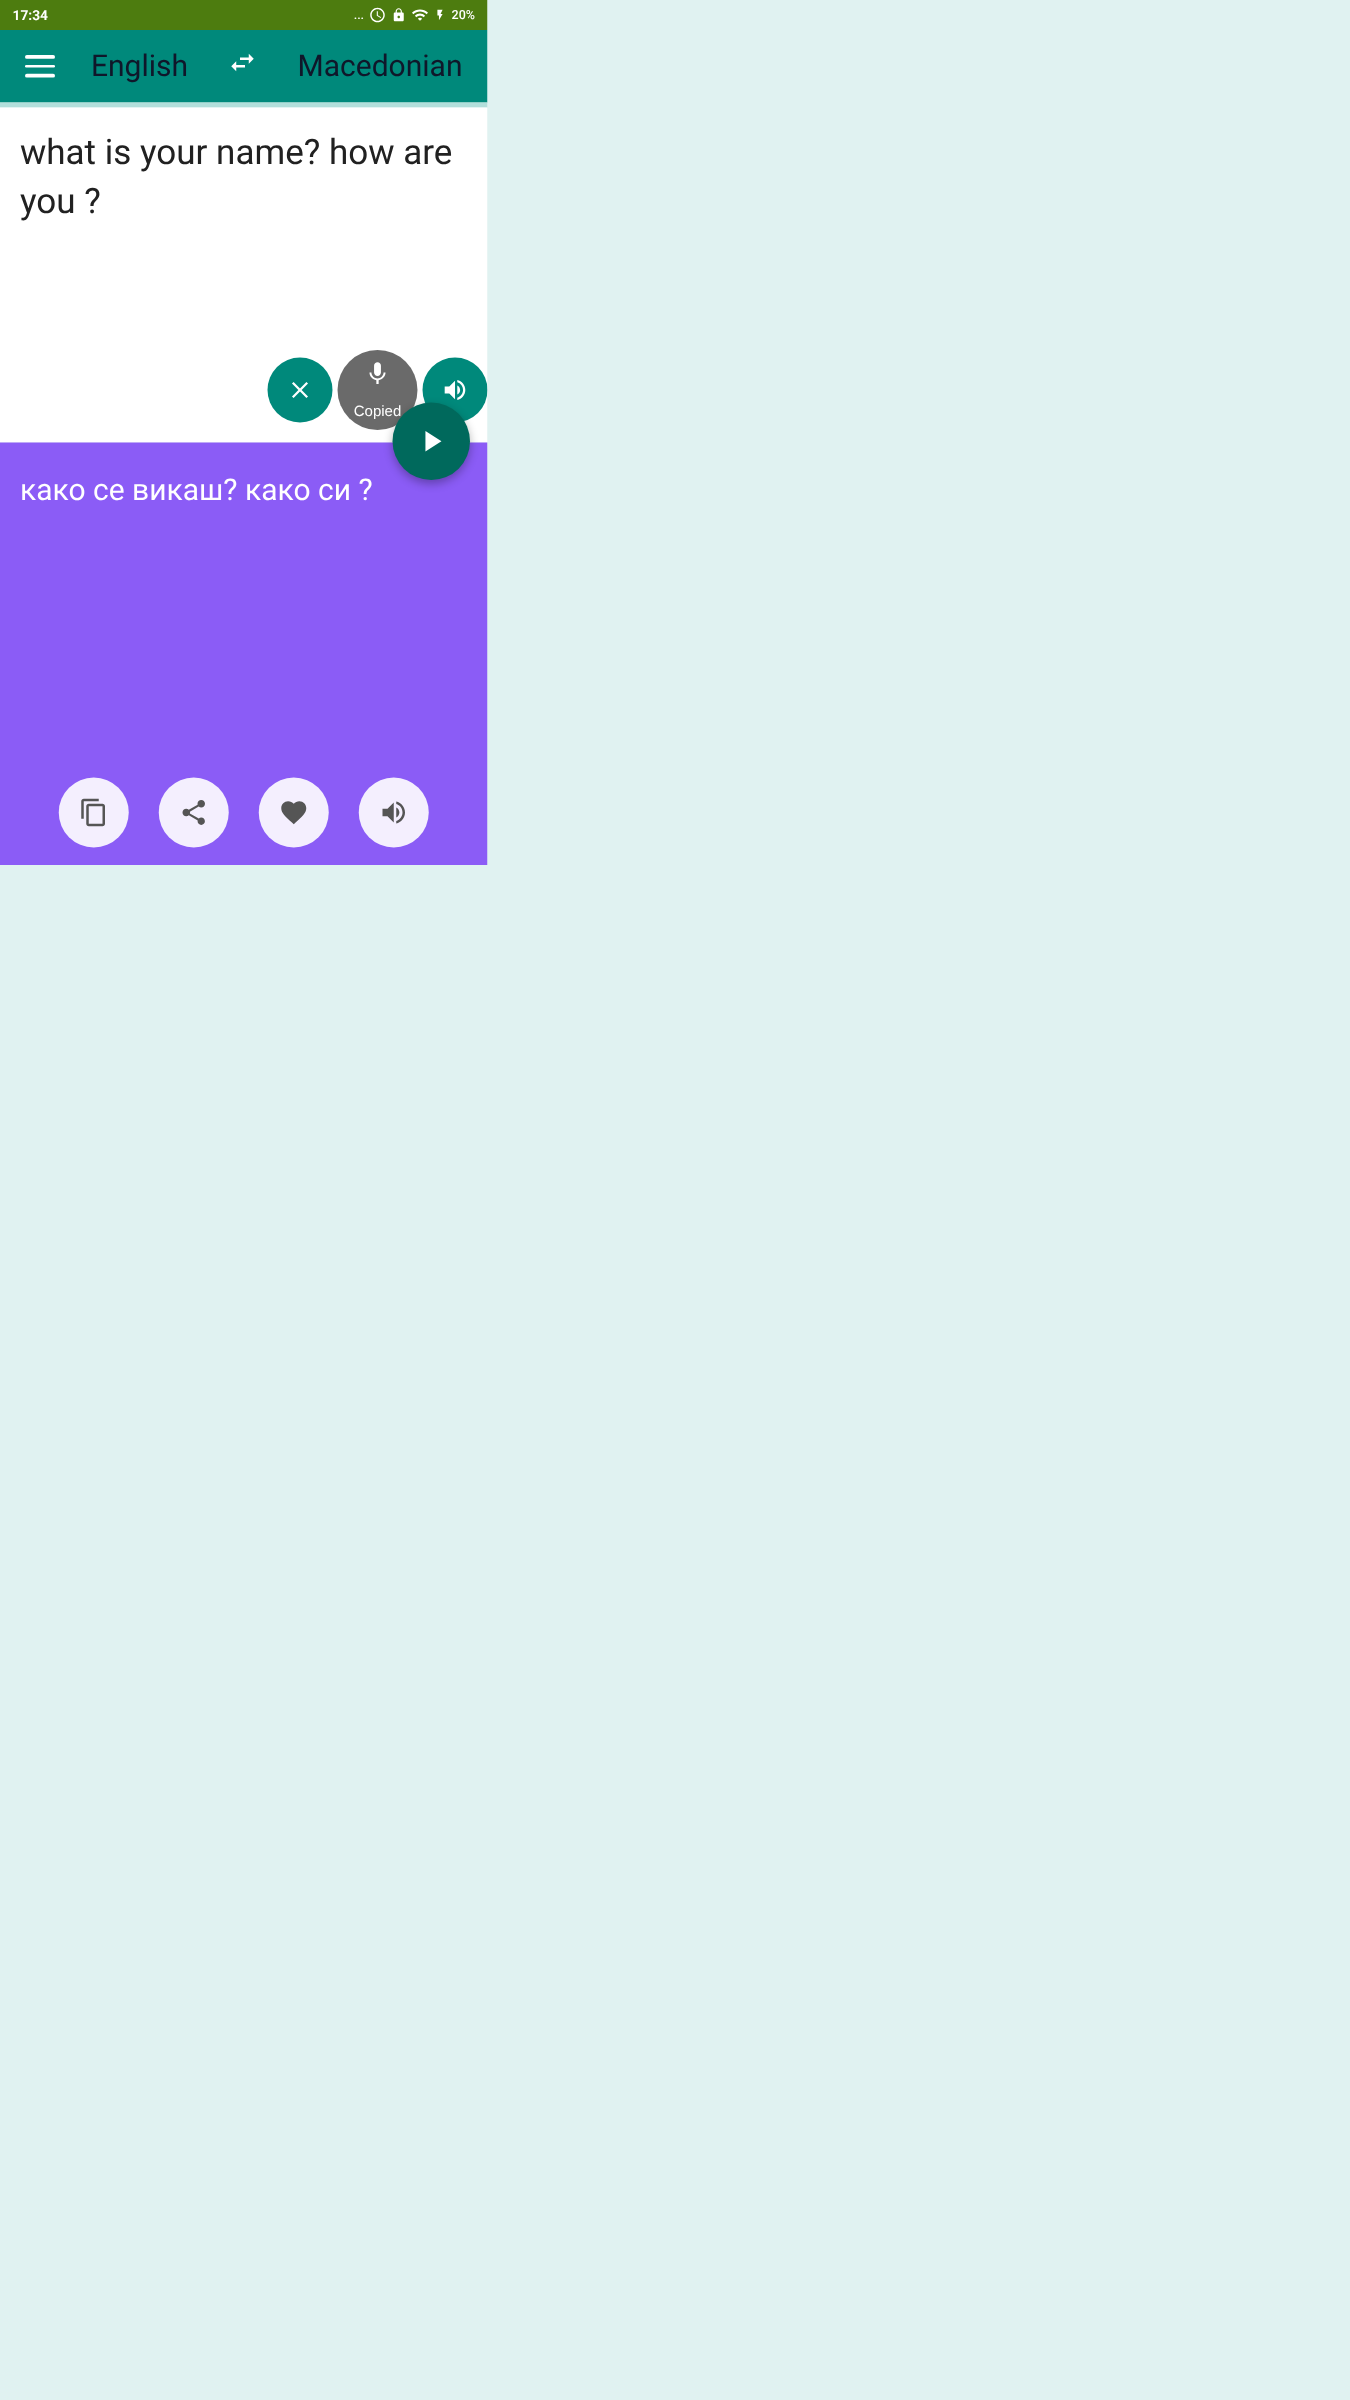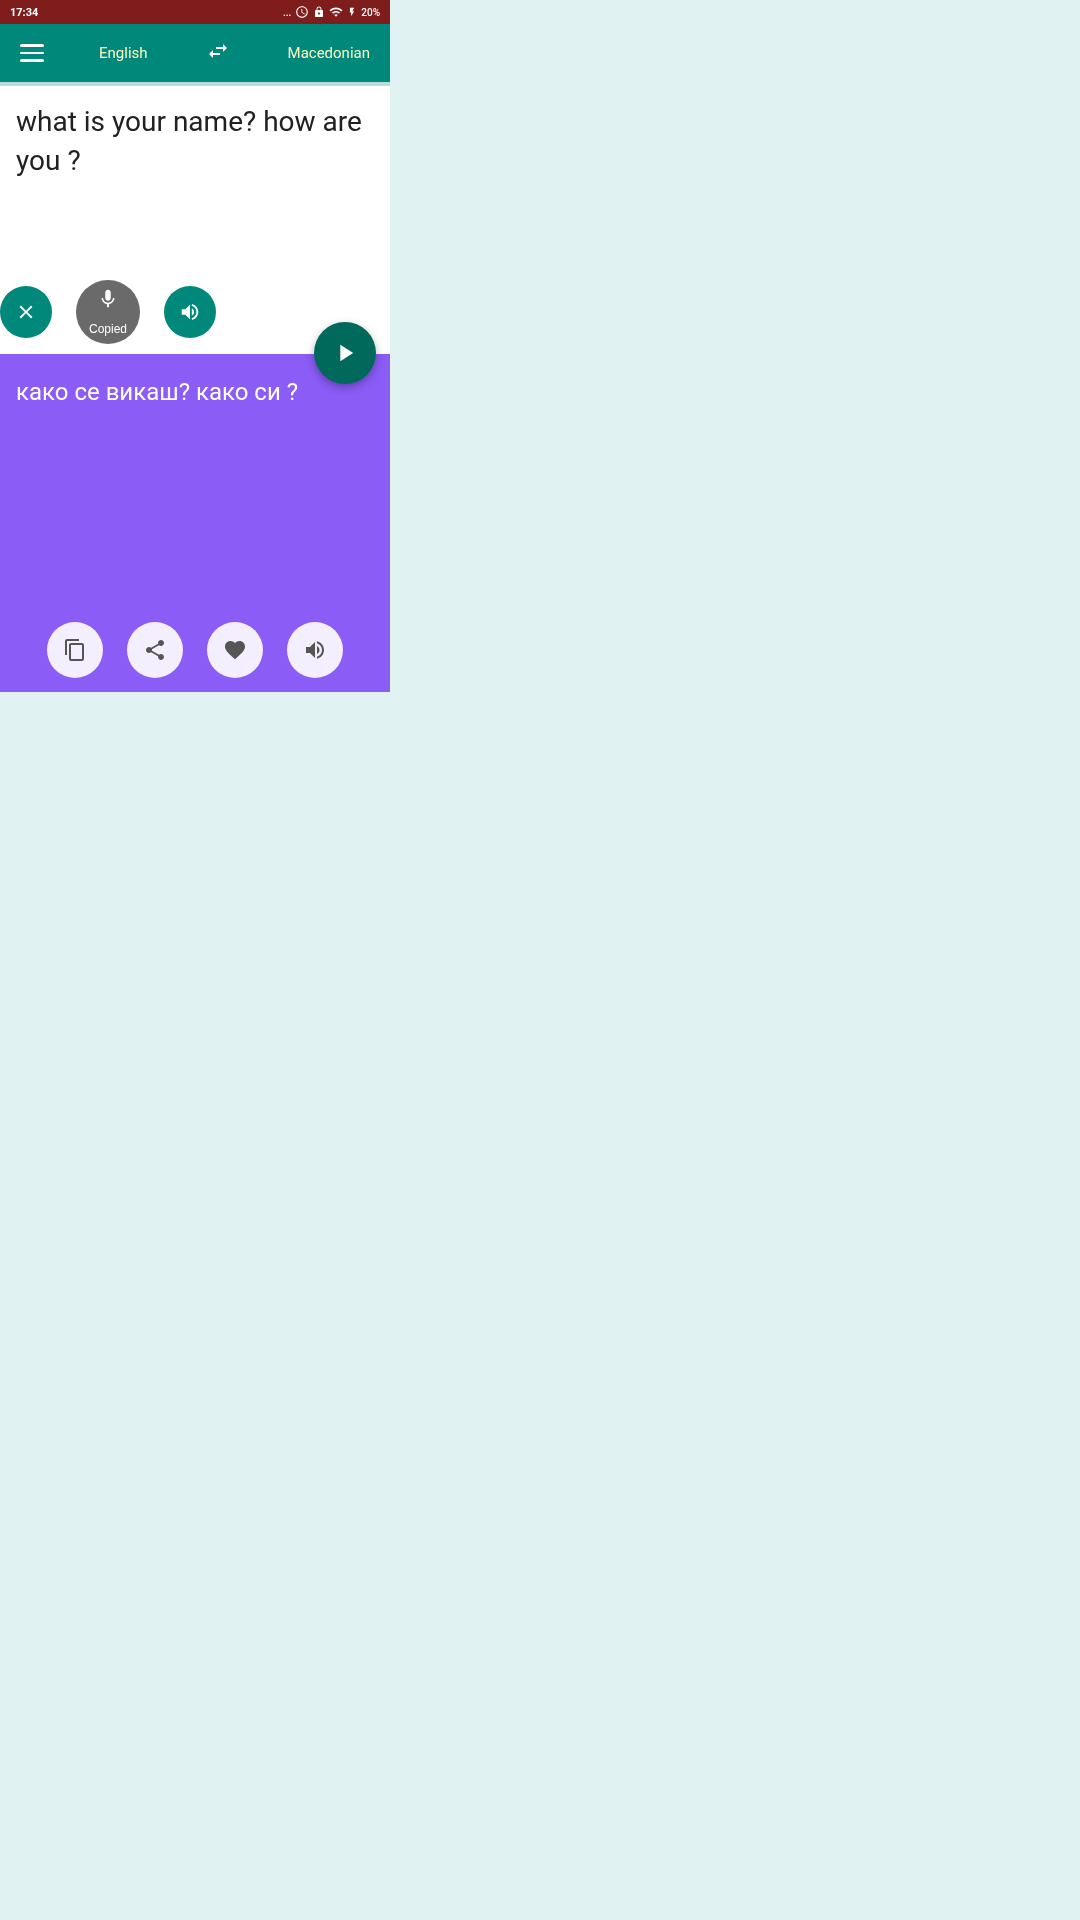--- a/index.html
+++ b/index.html
@@ -13,21 +13,21 @@
       width: 390px;
       height: 692px;
       font-family: 'Roboto', Arial, sans-serif;
       background: #e0f2f1;
       overflow: hidden;
       position: relative;
     }
 
     
     .status-bar {
-      background: #7f1d1d;
+      background: #4d7c0f;
       color: #fff;
       height: 24px;
       display: flex;
       align-items: center;
       justify-content: space-between;
       padding: 0 10px;
       font-size: 11px;
       font-weight: 500;
     }
 
@@ -46,22 +46,22 @@
     .toolbar {
       background: #00897b;
       height: 58px;
       display: flex;
       align-items: center;
       justify-content: space-between;
       padding: 0 20px;
     }
 
     .toolbar-lang {
-      color: #fef9c3;
-      font-size: 15px;
+      color: #0f172a;
+      font-size: 24px;
       font-weight: 400;
     }
 
     .toolbar-swap {
       color: #fff;
       font-size: 22px;
       cursor: pointer;
     }
 
     .hamburger {
@@ -101,22 +101,22 @@
     }
 
     
     .input-actions {
       position: absolute;
       bottom: 10px;
       left: 0;
       right: 0;
       display: flex;
       align-items: center;
-      justify-content: flex-start;
-      gap: 24px;
+      justify-content: flex-end;
+      gap: 4px;
     }
 
     .action-btn {
       width: 52px;
       height: 52px;
       border-radius: 50%;
       background: #00897b;
       border: none;
       cursor: pointer;
       display: flex;

